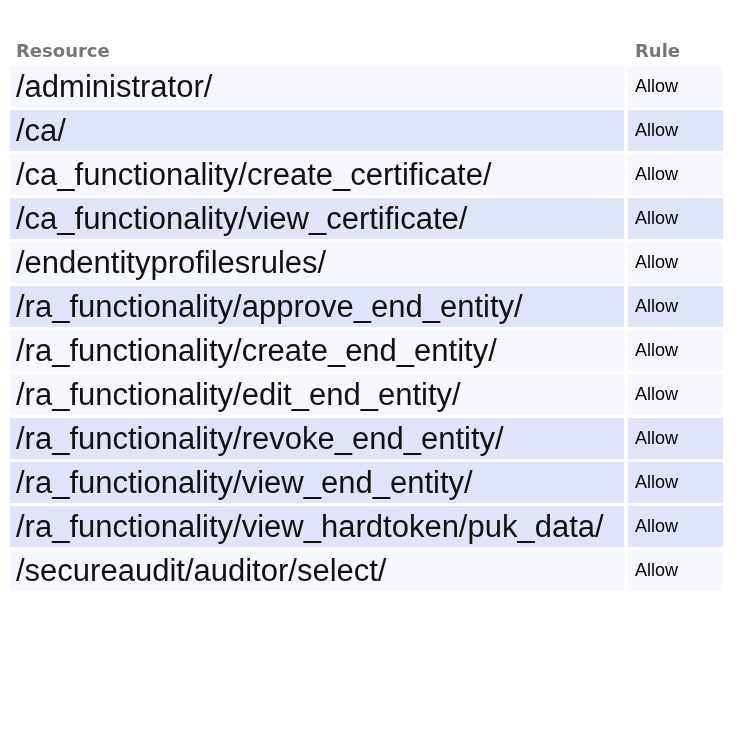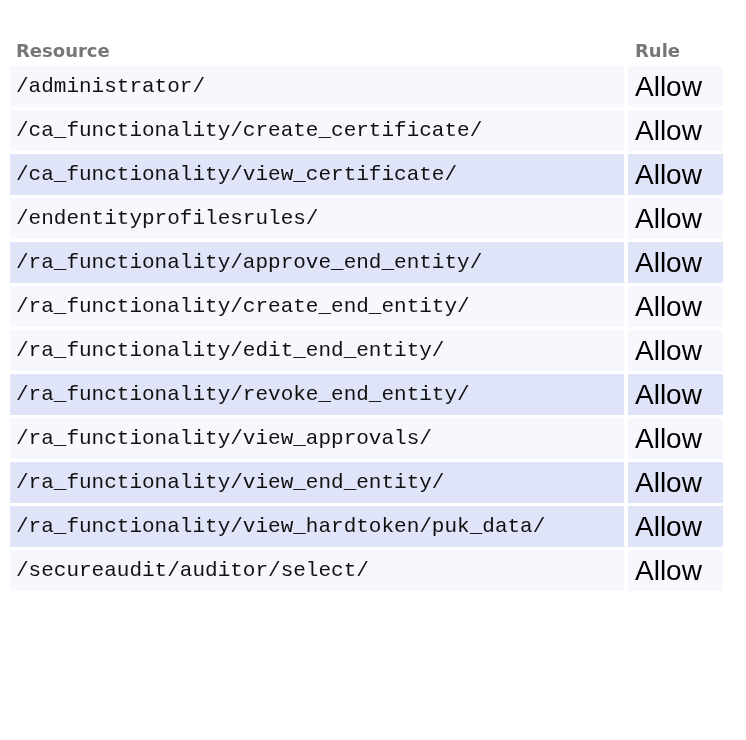--- a/index.html
+++ b/index.html
@@ -40,28 +40,28 @@
     white-space: nowrap;
   }
   thead th.rule { padding-left: 7px; }
   tbody td {
     height: 41px;
     vertical-align: middle;
     white-space: nowrap;
     overflow: hidden;
   }
   tbody td.res {
-    font-family: Liberation Mono, monospace;
-    font-size: 21px;
+    font-family: Liberation Sans, sans-serif;
+    font-size: 31px;
     color: var(--cell-text);
     padding: 0 0 0 6px;
   }
   tbody td.rule {
     font-family: "Liberation Sans", sans-serif;
-    font-size: 28px;
+    font-size: 18px;
     color: #000000;
     padding: 0 0 0 7px;
   }
   tr.light td  { background: var(--row-light); }
   tr.shaded td { background: var(--row-shaded); }
 </style>
 </head>
 <body>
 
 <table class="rules">
@@ -71,20 +71,24 @@
   </colgroup>
   <thead>
     <tr>
       <th class="res">Resource</th>
       <th class="rule">Rule</th>
     </tr>
   </thead>
   <tbody id="rules-body">
       <tr class="light">
         <td class="res">/administrator/</td>
+        <td class="rule">Allow</td>
+      </tr>
+      <tr class="shaded">
+        <td class="res">/ca/</td>
         <td class="rule">Allow</td>
       </tr>
       <tr class="light">
         <td class="res">/ca_functionality/create_certificate/</td>
         <td class="rule">Allow</td>
       </tr>
       <tr class="shaded">
         <td class="res">/ca_functionality/view_certificate/</td>
         <td class="rule">Allow</td>
       </tr>
@@ -101,24 +105,20 @@
         <td class="rule">Allow</td>
       </tr>
       <tr class="light">
         <td class="res">/ra_functionality/edit_end_entity/</td>
         <td class="rule">Allow</td>
       </tr>
       <tr class="shaded">
         <td class="res">/ra_functionality/revoke_end_entity/</td>
         <td class="rule">Allow</td>
       </tr>
-      <tr class="light">
-        <td class="res">/ra_functionality/view_approvals/</td>
-        <td class="rule">Allow</td>
-      </tr>
       <tr class="shaded">
         <td class="res">/ra_functionality/view_end_entity/</td>
         <td class="rule">Allow</td>
       </tr>
       <tr class="shaded">
         <td class="res">/ra_functionality/view_hardtoken/puk_data/</td>
         <td class="rule">Allow</td>
       </tr>
       <tr class="light">
         <td class="res">/secureaudit/auditor/select/</td>

